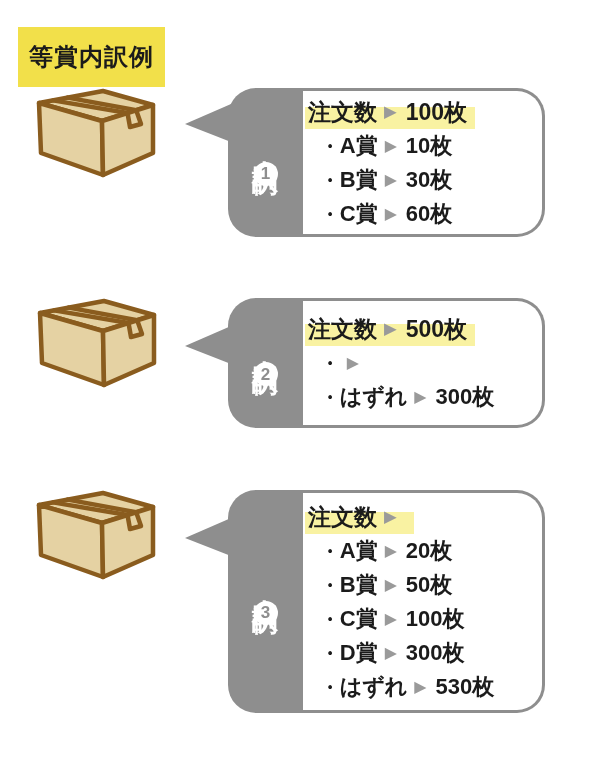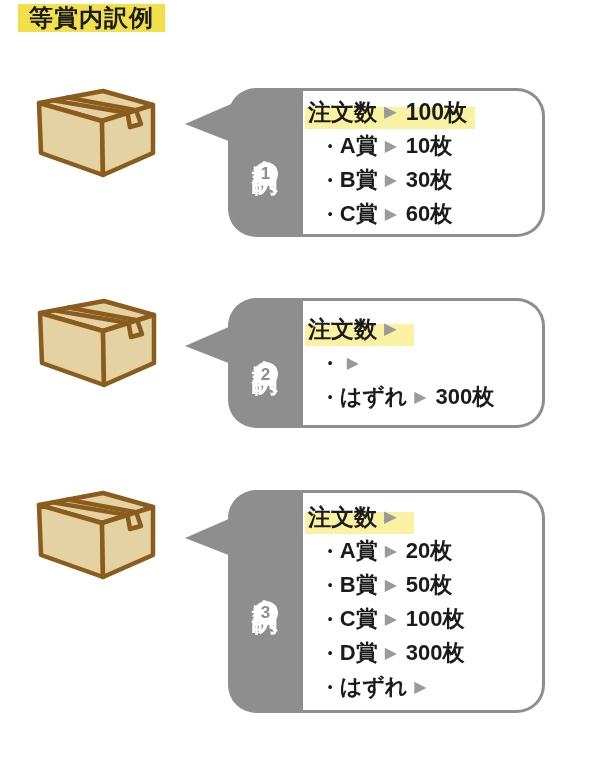--- a/index.html
+++ b/index.html
@@ -18,24 +18,24 @@
     font-family:"Liberation Sans","DejaVu Sans",sans-serif;
     font-weight:700;
     color:var(--ink);
     position:relative;
     overflow:hidden;
   }
   .canvas{position:absolute;inset:0;background:#fff}
 
   
   .badge{
-    position:absolute;left:18px;top:4px;
+    position:absolute;left:18px;top:27px;
     background:var(--badge-yellow);
     font-size:24px;line-height:28px;
-    padding:0 11px;
+    padding:16px 11px;
     letter-spacing:1px;
   }
 
   
   .box-icon{position:absolute;width:122px;height:94px}
   .box-icon.b1{left:36px;top:86px}
   .box-icon.b2{left:37px;top:296px}
   .box-icon.b3{left:36px;top:488px}
 
   
@@ -171,20 +171,21 @@
         <polygon points="46,2 46,40 0,22" fill="#8e8e8e"></polygon>
       </svg>
       <span class="vlabel">内訳例</span>
       <span class="numcircle">2</span>
     </div>
     <div class="content-col">
       <div class="row total">
         <span class="hl">
           <span>注文数</span>
           <span class="arrow">▶</span>
+          <span>500枚</span>
         </span>
       </div>
       <div class="row detail">
         <span class="bullet">・</span>
         <span class="arrow">▶</span>
       </div>
       <div class="row detail">
         <span class="bullet">・</span>
         <span>はずれ</span>
         <span class="arrow">▶</span>
@@ -232,17 +233,18 @@
       <div class="row detail">
         <span class="bullet">・</span>
         <span>D賞</span>
         <span class="arrow">▶</span>
         <span>300枚</span>
       </div>
       <div class="row detail">
         <span class="bullet">・</span>
         <span>はずれ</span>
         <span class="arrow">▶</span>
+        <span>530枚</span>
       </div>
     </div>
   </div>
 
 </div>
 
 </body></html>

